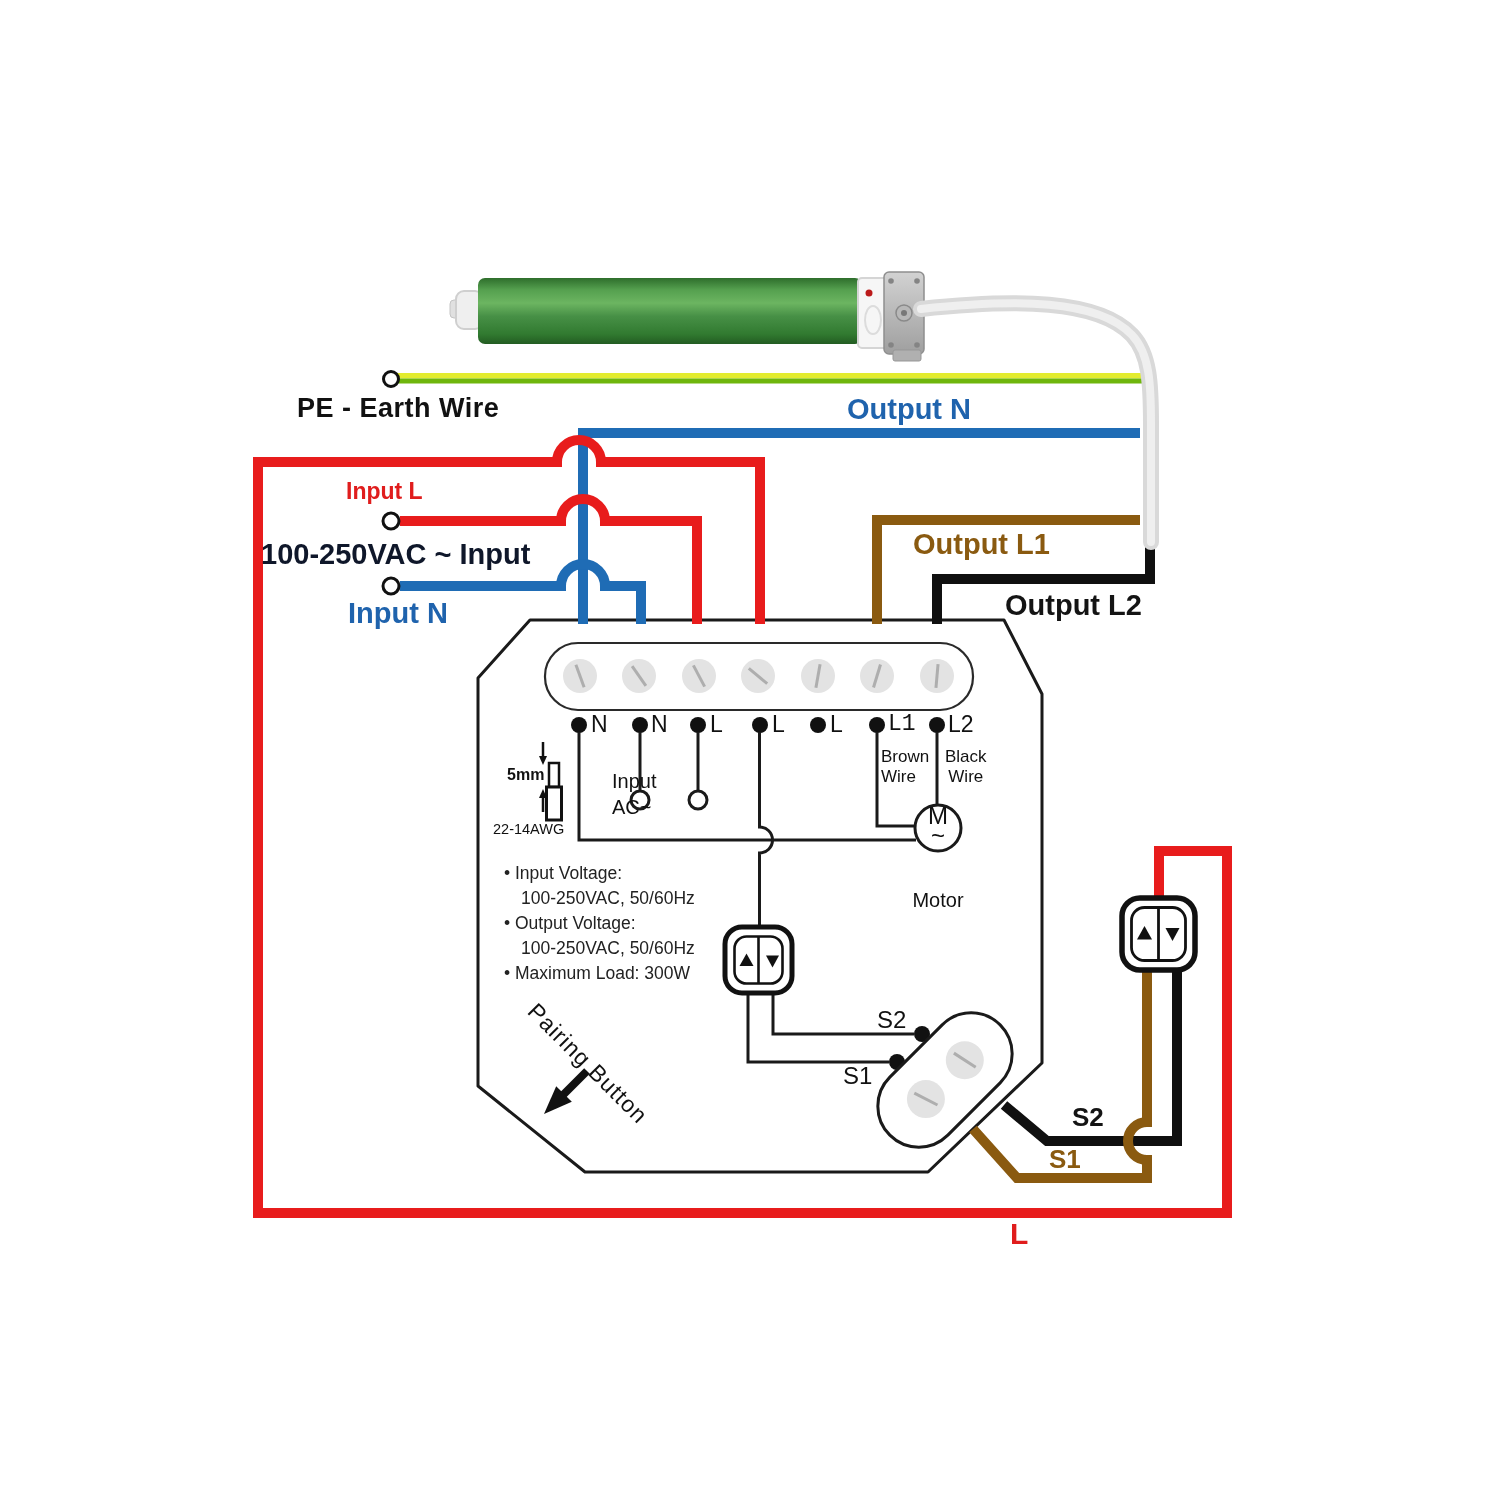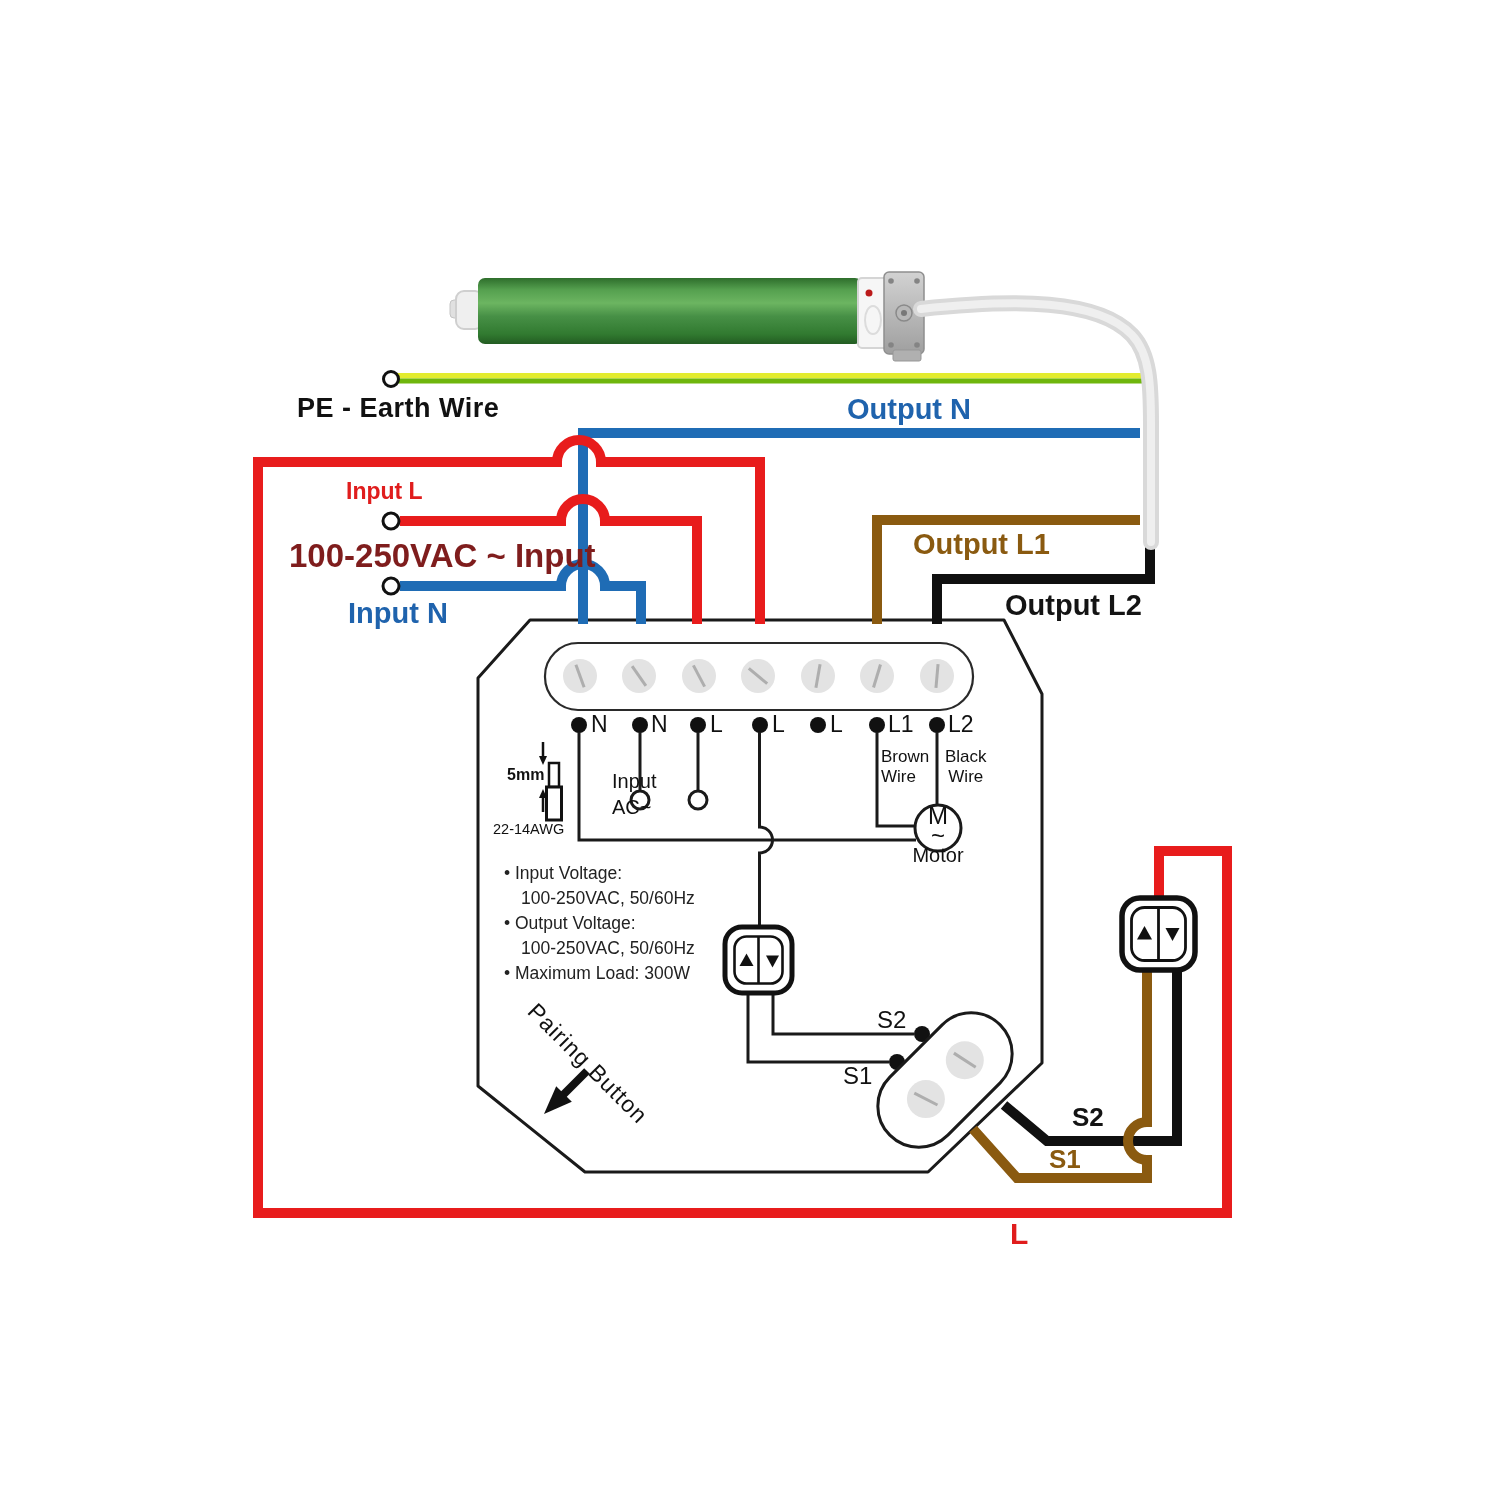--- a/index.html
+++ b/index.html
@@ -183,42 +183,42 @@
     <rect x="1131.5" y="907.5" width="54" height="53" rx="13" stroke-width="2.8"></rect>
     <line x1="1158.5" y1="908" x2="1158.5" y2="960" stroke-width="2.8"></line>
     <path d="M1144.5,926 L1152,939.5 L1137,939.5 Z" fill="#111" stroke="none"></path>
     <path d="M1165.5,928 L1179.5,928 L1172.5,941 Z" fill="#111" stroke="none"></path>
   </g>
 </svg>
 
 <div class="lbl b" style="left:297px;top:393px;font-size:27px;letter-spacing:.5px;">PE - Earth Wire</div>
 <div class="lbl b blue" style="left:847px;top:392px;font-size:29px;">Output N</div>
 <div class="lbl b red" style="left:346px;top:478px;font-size:23px;">Input L</div>
-<div class="lbl b" style="left:289px;top:537px;font-size:33px;color:#7f1d1d;">100-250VAC ~ Input</div>
+<div class="lbl b" style="left:261px;top:537px;font-size:29px;color:#0f172a;">100-250VAC ~ Input</div>
 <div class="lbl b blue" style="left:348px;top:596px;font-size:29px;">Input N</div>
 <div class="lbl b brown" style="left:913px;top:527px;font-size:29px;">Output L1</div>
 <div class="lbl b" style="left:1005px;top:588px;font-size:29px;color:#141414;">Output L2</div>
 
 <div class="lbl" style="left:591px;top:711px;font-size:23px;">N</div>
 <div class="lbl" style="left:651px;top:711px;font-size:23px;">N</div>
 <div class="lbl" style="left:710px;top:711px;font-size:23px;">L</div>
 <div class="lbl" style="left:772px;top:711px;font-size:23px;">L</div>
 <div class="lbl" style="left:830px;top:711px;font-size:23px;">L</div>
-<div class="lbl" style="left:888px;top:711px;font-size:23px;">L1</div>
+<div class="lbl" style="left:888px;top:711px;font-size:23px;font-family:Liberation Mono, monospace;">L1</div>
 <div class="lbl" style="left:948px;top:711px;font-size:23px;">L2</div>
 
 <div class="lbl" style="left:612px;top:744px;font-size:20px;line-height:1.3;margin-top:24px;">Input
 AC~</div>
 <div class="lbl" style="left:881px;top:747px;font-size:17px;">Brown
 Wire</div>
 <div class="lbl" style="left:945px;top:747px;font-size:17px;text-align:center;">Black
 Wire</div>
 <div class="lbl ctr" style="left:918px;top:806px;width:40px;font-size:24px;line-height:.85;">M
 ~</div>
-<div class="lbl ctr" style="left:903px;top:844px;width:70px;font-size:20px;">Motor</div>
+<div class="lbl ctr" style="left:903px;top:889px;width:70px;font-size:20px;">Motor</div>
 
 <div class="lbl b" style="left:507px;top:766px;font-size:16px;font-weight:600;text-align:right;">5mm</div>
 <div class="lbl" style="left:493px;top:821px;font-size:14.5px;text-align:right;">22-14AWG</div>
 
 <div class="lbl" style="left:504px;top:863px;font-size:17.5px;color:#222;">• Input Voltage:</div>
 <div class="lbl" style="left:521px;top:888px;font-size:17.5px;color:#222;">100-250VAC, 50/60Hz</div>
 <div class="lbl" style="left:504px;top:913px;font-size:17.5px;color:#222;">• Output Voltage:</div>
 <div class="lbl" style="left:521px;top:938px;font-size:17.5px;color:#222;">100-250VAC, 50/60Hz</div>
 <div class="lbl" style="left:504px;top:963px;font-size:17.5px;color:#222;">• Maximum Load: 300W</div>
 

